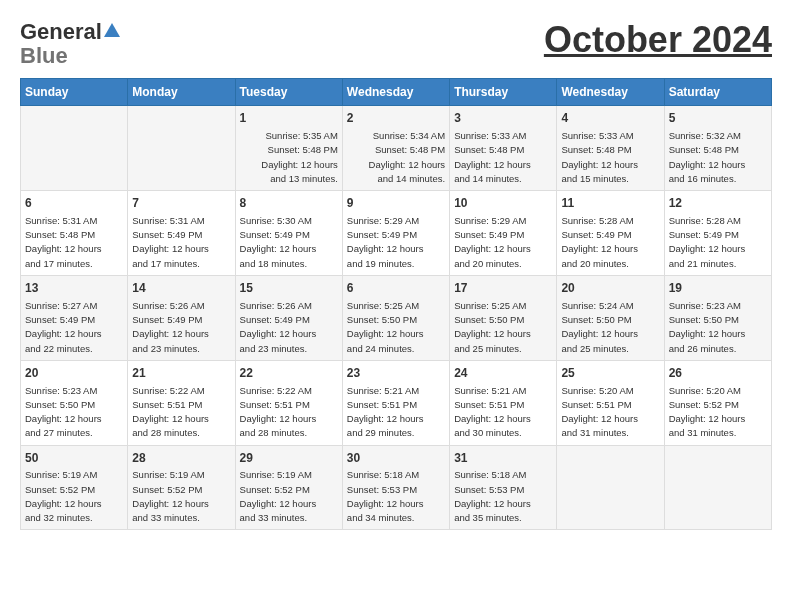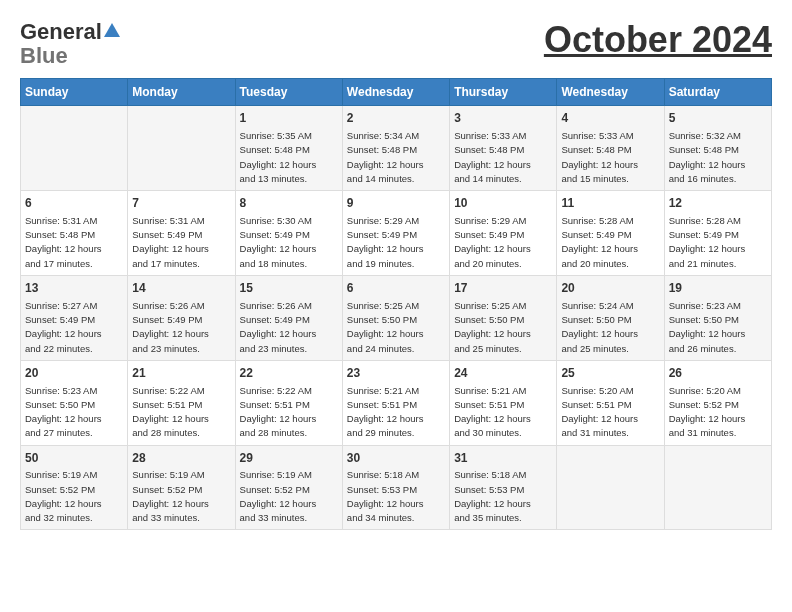--- a/index.html
+++ b/index.html
@@ -131,28 +131,28 @@
         <th>Wednesday</th>
         <th>Saturday</th>
       </tr>
   </thead>
   <tbody id="calendar-body">
   <tr>
         <td></td>
         <td></td>
         <td>
           <span class="day-number">1</span>
-          <div class="day-detail" style="white-space: pre-line;">Sunrise: 5:35 AM
+          <div class="day-detail" style="white-space: pre-line; text-align: right;">Sunrise: 5:35 AM
 Sunset: 5:48 PM
 Daylight: 12 hours
 and 13 minutes.</div>
         </td>
         <td>
           <span class="day-number">2</span>
-          <div class="day-detail" style="white-space: pre-line;">Sunrise: 5:34 AM
+          <div class="day-detail" style="white-space: pre-line; text-align: right;">Sunrise: 5:34 AM
 Sunset: 5:48 PM
 Daylight: 12 hours
 and 14 minutes.</div>
         </td>
         <td>
           <span class="day-number">3</span>
           <div class="day-detail" style="white-space: pre-line;">Sunrise: 5:33 AM
 Sunset: 5:48 PM
 Daylight: 12 hours
 and 14 minutes.</div>

